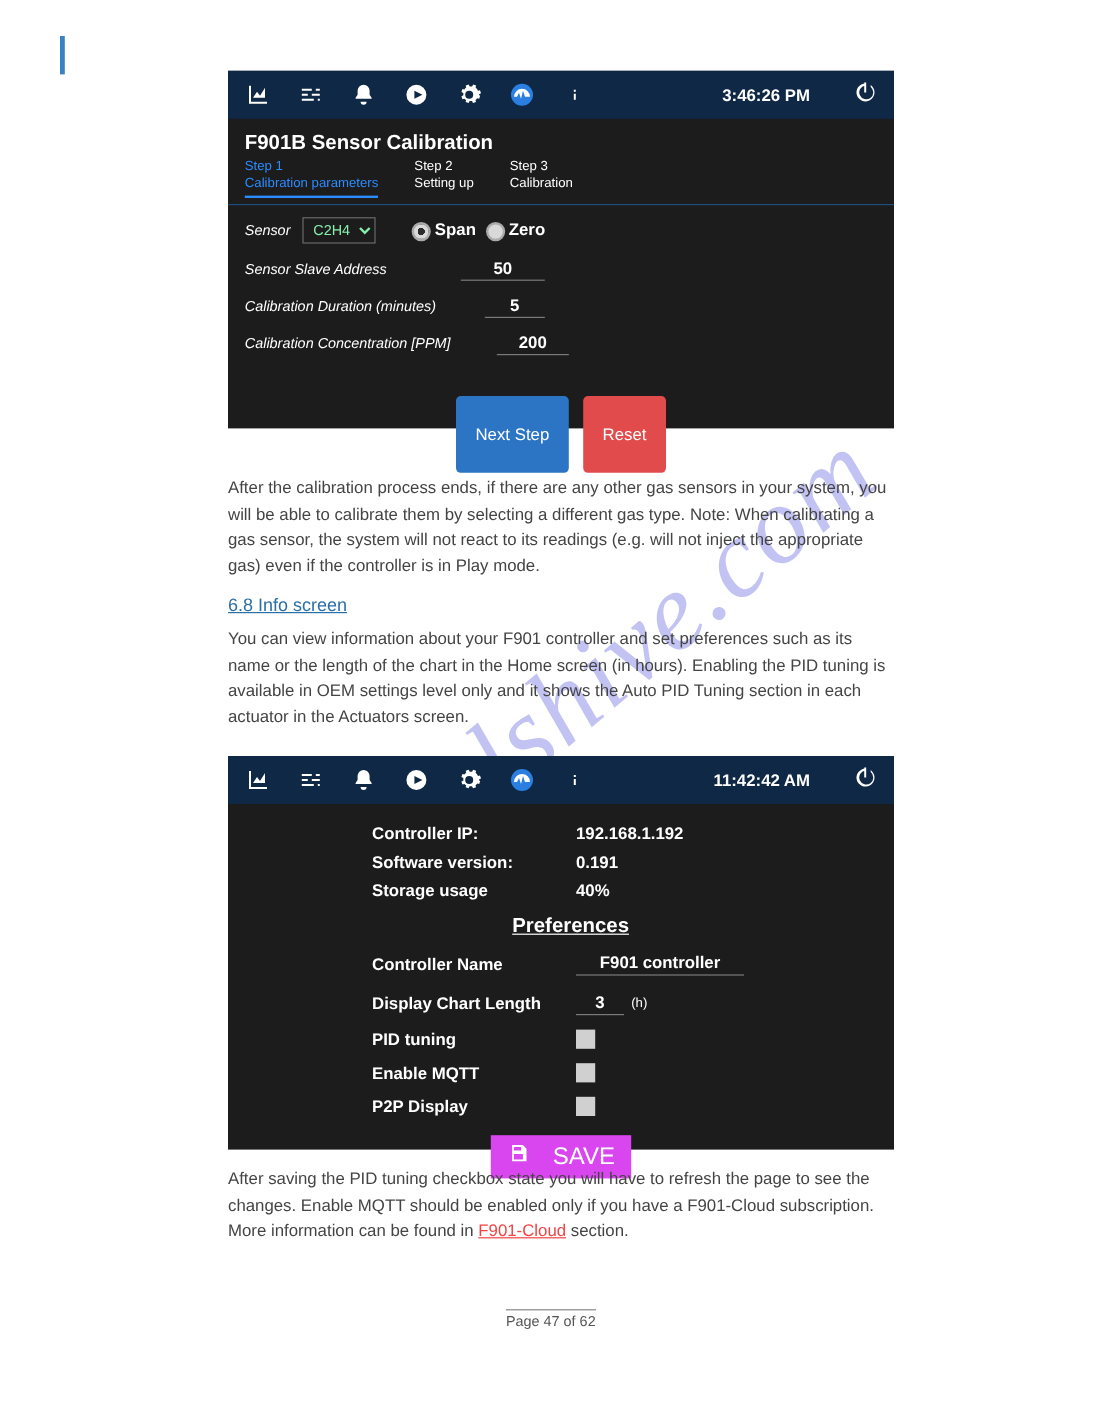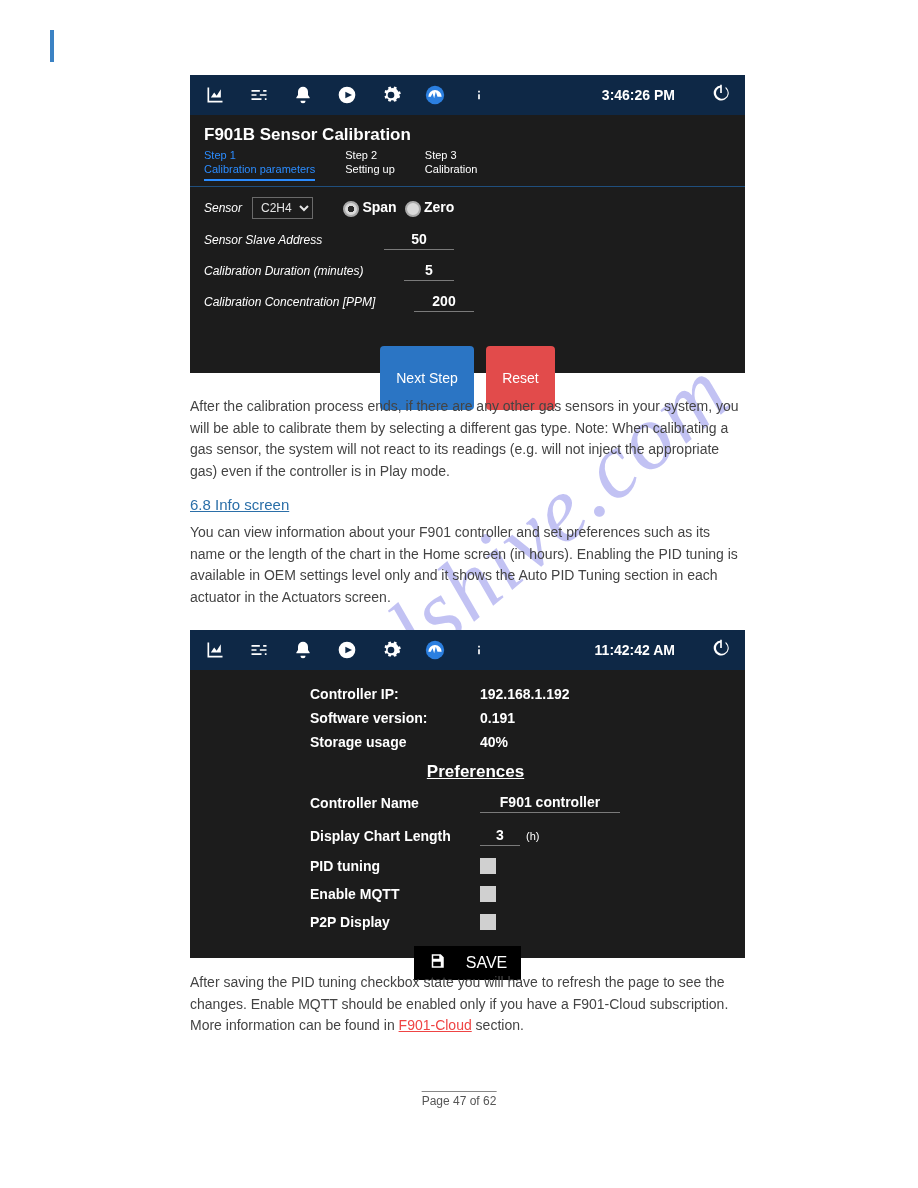--- a/index.html
+++ b/index.html
@@ -1,21 +1,21 @@
 <!DOCTYPE html>
 <html><head>
 <meta charset="utf-8">
 <style>
 * { box-sizing: border-box; margin: 0; padding: 0; }
 body { width: 918px; height: 1188px; background: #fff; font-family: "Segoe UI", Arial, sans-serif; position: relative; }
 
 .page-mark { position: absolute; left: 50px; top: 30px; width: 4px; height: 32px; background: #3b82c4; }
 
 .device-window { position: absolute; left: 190px; width: 555px; background: #1c1c1c; color: #fff; }
-.dw1 { top: 75px; height: 298px; }
+.dw1 { top: 59px; height: 298px; }
 .dw2 { top: 630px; height: 328px; }
 
 .topbar { height: 40px; background: #0e2846; display: flex; align-items: center; padding: 0 14px; gap: 20px; }
 .topbar-icons { display: flex; gap: 22px; align-items: center; }
 .topbar-icons .ic { color: #fff; font-size: 18px; display: inline-flex; align-items: center; justify-content: center; width: 22px; height: 22px; }
 .topbar-icons .ic.active { color: #2b77d6; }
 .clock { margin-left: auto; font-weight: 700; font-size: 14px; }
 .power { margin-left: 16px; }
 
 .ic svg { width: 20px; height: 20px; fill: currentColor; }
@@ -26,21 +26,21 @@
 .section-title { font-weight: 700; font-size: 17px; padding: 10px 14px 4px 14px; }
 
 .steps { display: flex; gap: 30px; padding: 0 14px 6px 14px; border-bottom: 1px solid #1f4e7d; font-size: 11px; }
 .step { display: flex; flex-direction: column; gap: 2px; padding-bottom: 4px; }
 .step.active { color: #2b8cff; border-bottom: 2px solid #2b8cff; margin-bottom: -1px; }
 .step-sub { font-size: 11px; }
 
 .cal-form { padding: 10px 14px; font-size: 12px; font-style: italic; }
 .cal-row { display: flex; align-items: center; gap: 10px; margin-bottom: 10px; }
 .cal-label { min-width: 170px; display: inline-block; }
-.sel { background: #1c1c1c; color: #e5e5e5; border: 1px solid #6a6a6a; font-size: 12px; padding: 2px 4px; font-style: normal; }
+.sel { background: #1c1c1c; color: #86efac; border: 1px solid #6a6a6a; font-size: 12px; padding: 2px 4px; font-style: normal; }
 .cal-input { width: 70px; background: transparent; border: none; border-bottom: 1px solid #7a7a7a; color: #fff; font-weight: 700; font-size: 14px; text-align: center; padding: 2px 4px; font-style: normal; }
 
 .radio-row { display: flex; align-items: center; gap: 8px; font-style: normal; font-weight: 700; }
 .radio-dot { display: inline-block; width: 16px; height: 16px; border-radius: 50%; background: #d9d9d9; border: 2px solid #aaa; vertical-align: middle; }
 .radio-dot.sel { background: radial-gradient(#2b2b2b 0 35%, #d9d9d9 36% 100%); }
 .radio-label { font-size: 14px; }
 
 .btns { text-align: center; padding: 14px 0 10px 0; }
 .btn { display: inline-block; padding: 24px 16px; border-radius: 4px; color: #fff; font-size: 14px; border: none; margin: 0 4px; cursor: pointer; }
 .btn-primary { background: #2b75c4; }
@@ -58,21 +58,21 @@
 .info-val { font-weight: 700; }
 .pref-title { text-align: center; font-weight: 700; text-decoration: underline; font-size: 17px; margin: 8px 0 4px 16px; }
 .pref-rows { padding: 0 50px 0 120px; font-size: 14px; }
 .pref-row { display: flex; align-items: center; padding: 6px 0; }
 .pref-label { font-weight: 700; width: 170px; }
 .pref-input-text { width: 140px; background: transparent; border: none; border-bottom: 1px solid #7a7a7a; color: #fff; font-weight: 700; font-size: 14px; text-align: center; padding: 2px 4px; }
 .pref-input-num { width: 40px; background: transparent; border: none; border-bottom: 1px solid #7a7a7a; color: #fff; font-weight: 700; font-size: 14px; text-align: center; padding: 2px 4px; }
 .unit { font-size: 11px; margin-left: 6px; }
 .chk { display: inline-block; width: 16px; height: 16px; background: #d0d0d0; }
 
-.save-btn { display: inline-flex; align-items: center; gap: 20px; background: #000000; color: #fff; padding: 6px 14px; font-size: 16px; border: none; cursor: pointer; }
+.save-btn { display: inline-flex; align-items: center; gap: 20px; background: #d946ef; color: #fff; padding: 6px 14px; font-size: 20px; border: none; cursor: pointer; }
 .save-wrap { text-align: center; padding: 10px 0; }
 
 .watermark { position: absolute; left: 50%; top: 50%; transform: translate(-50%,-50%) rotate(-40deg); font-size: 92px; color: rgba(80,80,220,0.35); font-family: Georgia, serif; font-style: italic; pointer-events: none; white-space: nowrap; letter-spacing: 2px; }
 
 .footer { position: absolute; left: 50%; bottom: 80px; transform: translateX(-50%); font-size: 12px; color: #555; }
 .footer .pageline { border-top: 1px solid #888; display: inline-block; padding-top: 2px; }
 </style>
 </head>
 <body>
 

